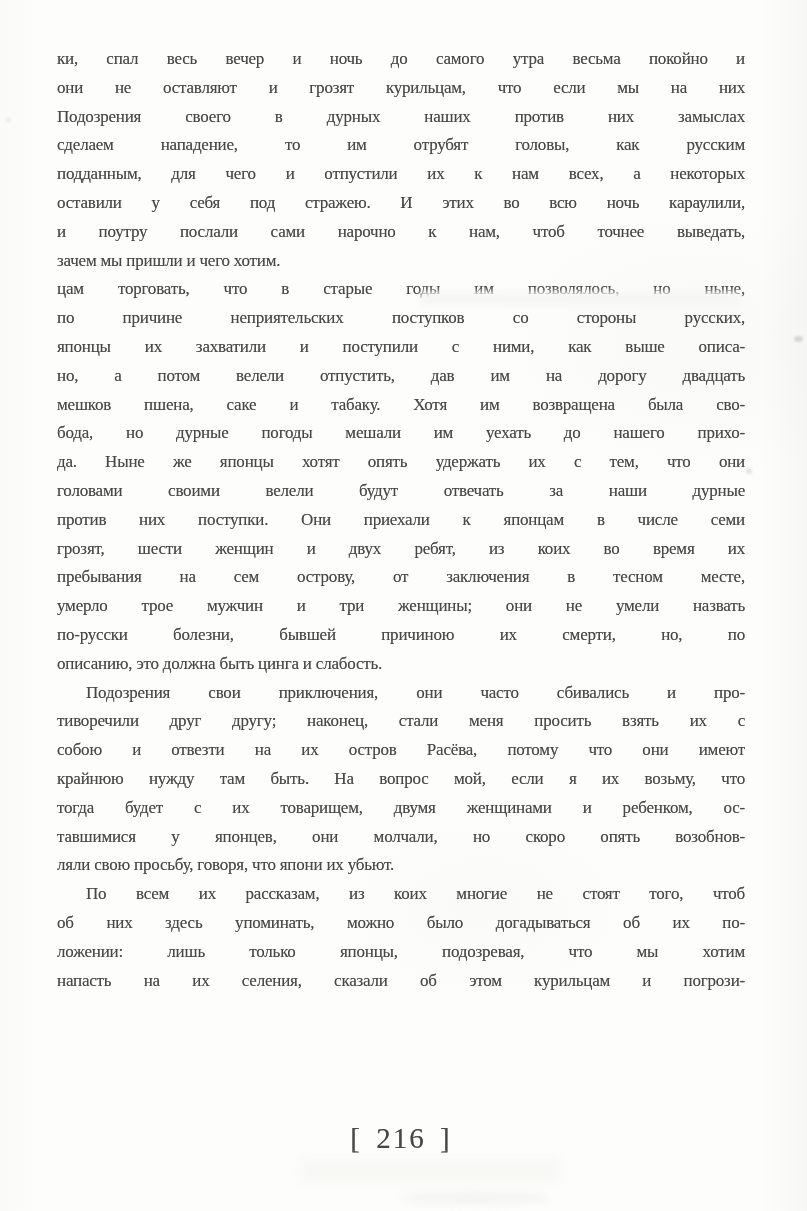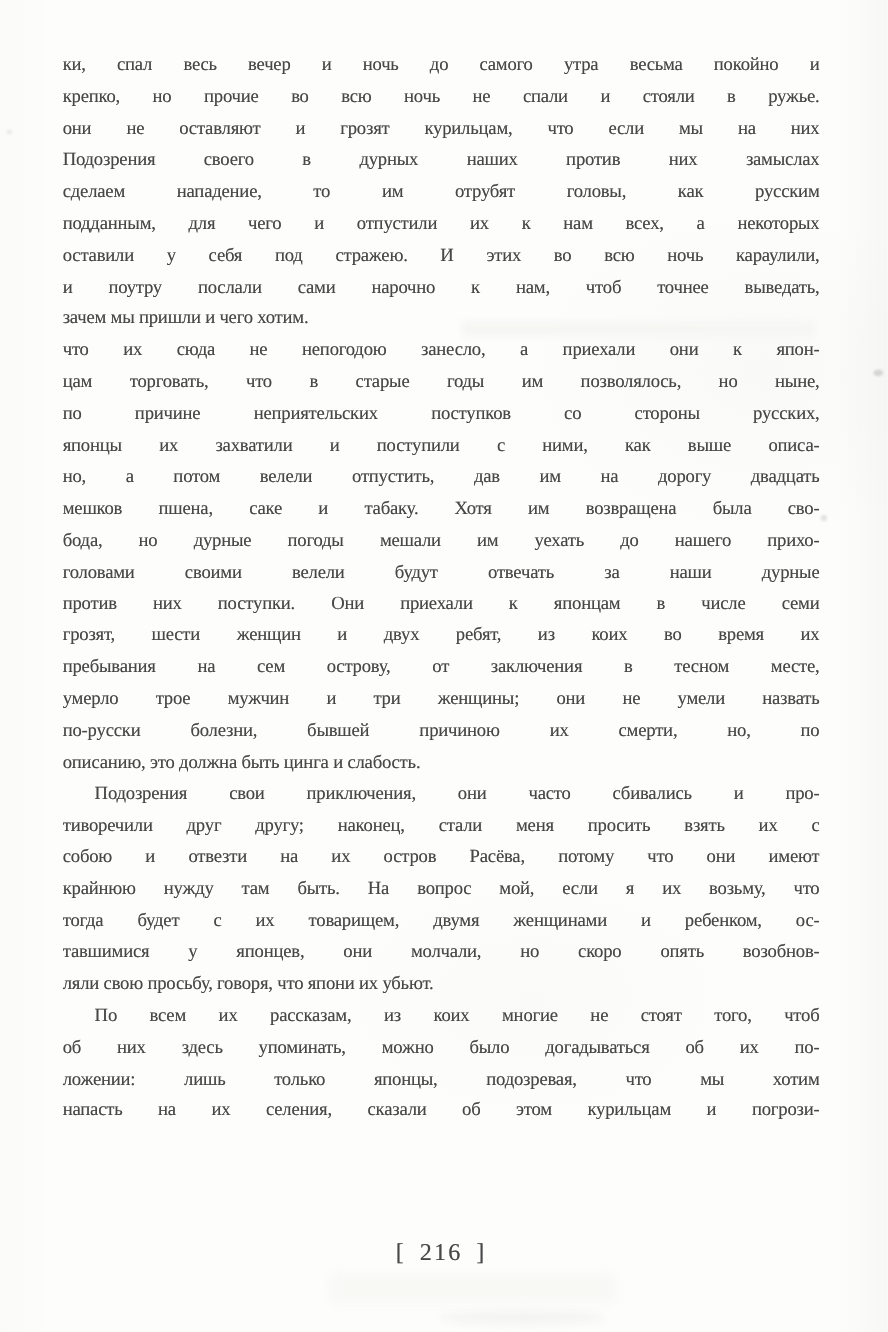--- a/index.html
+++ b/index.html
@@ -43,21 +43,21 @@
   }
   .line.indent { text-indent: 29px; }
   .folio {
     position: absolute;
     top: 1124px;
     left: 57px;
     width: 688px;
     height: 28px;
     line-height: 28px;
     text-align: center;
-    font-size: 22px;
+    font-size: 29px;
     color: var(--ink, #4a4a4a);
     letter-spacing: 2px;
     word-spacing: 5px;
     text-shadow: 0 0 0.5px rgba(72,72,72,0.5);
   }
   
   .artifact { position: absolute; pointer-events: none; }
   .artifact.edge-dash {
     left: 794px; top: 336px; width: 9px; height: 6px;
     background: #c9c9c6; border-radius: 50%; filter: blur(1px); opacity: .7;
@@ -82,37 +82,36 @@
     left: 300px; top: 1158px; width: 260px; height: 26px;
     background: #f8f8f5; filter: blur(5px);
   }
 </style>
 </head>
 <body style="--ink: #484848;">
 
 <div class="text-block">
     <div class="paragraph">
       <div class="line">ки, спал весь вечер и ночь до самого утра весьма покойно и</div>
-      <div class="line">крепко, но прочие во всю ночь не спали и стояли в ружье.</div>
       <div class="line">они не оставляют и грозят курильцам, что если мы на них</div>
       <div class="line">Подозрения своего в дурных наших против них замыслах</div>
       <div class="line">сделаем нападение, то им отрубят головы, как русским</div>
       <div class="line">подданным, для чего и отпустили их к нам всех, а некоторых</div>
       <div class="line">оставили у себя под стражею. И этих во всю ночь караулили,</div>
       <div class="line">и поутру послали сами нарочно к нам, чтоб точнее выведать,</div>
       <div class="line last">зачем мы пришли и чего хотим.</div>
     </div>
     <div class="paragraph">
-      <div class="line">что их сюда не непогодою занесло, а приехали они к япон-</div>
       <div class="line">цам торговать, что в старые годы им позволялось, но ныне,</div>
       <div class="line">по причине неприятельских поступков со стороны русских,</div>
       <div class="line">японцы их захватили и поступили с ними, как выше описа-</div>
       <div class="line">но, а потом велели отпустить, дав им на дорогу двадцать</div>
       <div class="line">мешков пшена, саке и табаку. Хотя им возвращена была сво-</div>
       <div class="line">бода, но дурные погоды мешали им уехать до нашего прихо-</div>
+      <div class="line">да. Ныне же японцы хотят опять удержать их с тем, что они</div>
       <div class="line">головами своими велели будут отвечать за наши дурные</div>
       <div class="line">против них поступки. Они приехали к японцам в числе семи</div>
       <div class="line">грозят, шести женщин и двух ребят, из коих во время их</div>
       <div class="line">пребывания на сем острову, от заключения в тесном месте,</div>
       <div class="line">умерло трое мужчин и три женщины; они не умели назвать</div>
       <div class="line">по-русски болезни, бывшей причиною их смерти, но, по</div>
       <div class="line last">описанию, это должна быть цинга и слабость.</div>
     </div>
     <div class="paragraph">
       <div class="line indent">Подозрения свои приключения, они часто сбивались и про-</div>

